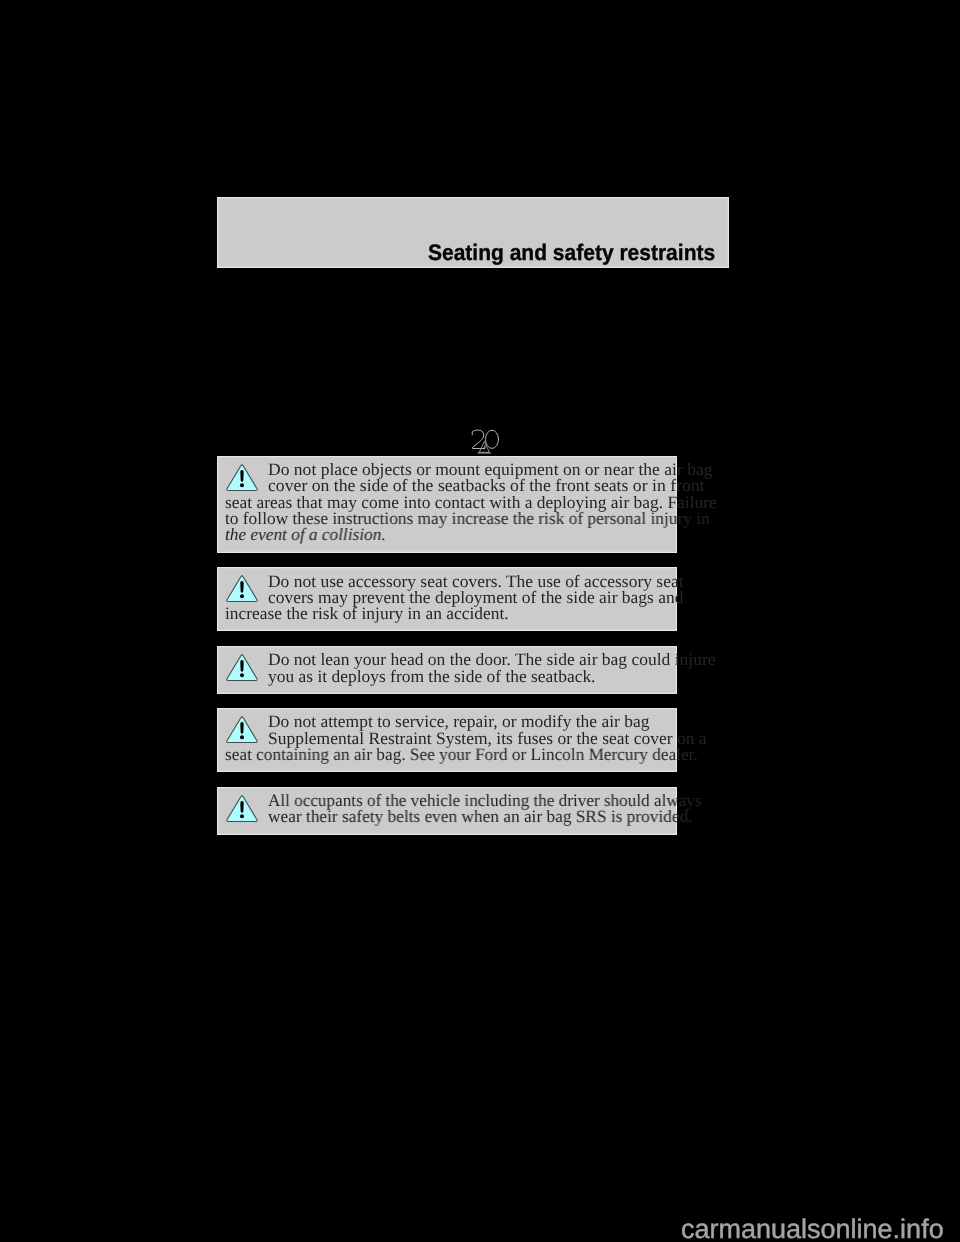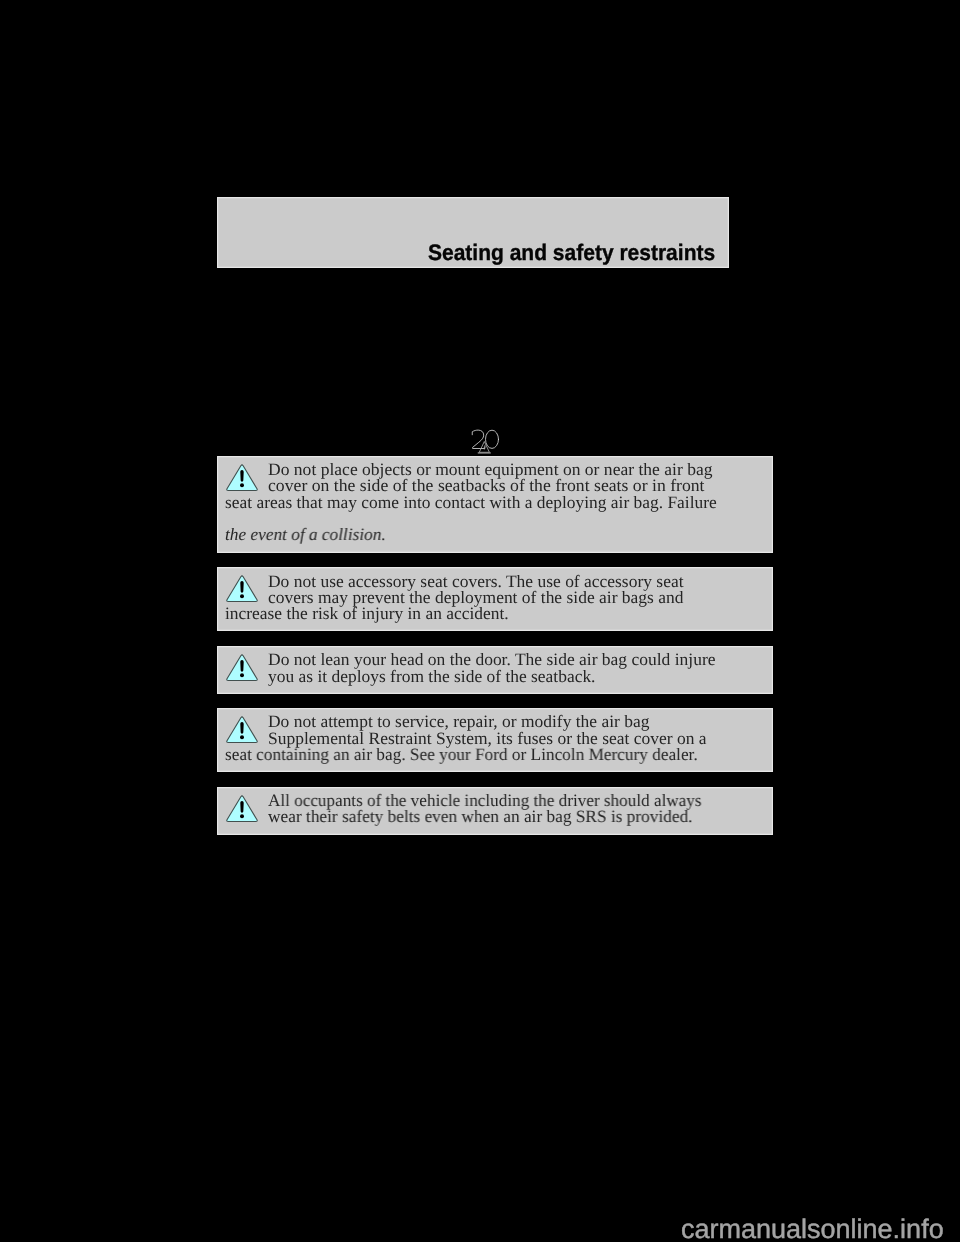--- a/index.html
+++ b/index.html
@@ -17,21 +17,21 @@
                 color:#050505;-webkit-text-stroke:0.35px #050505;white-space:nowrap;
                 transform:scaleX(0.938) translateZ(0);transform-origin:left top;line-height:16px;
                 -webkit-font-smoothing:antialiased;}
 
   
   .pagenum{position:absolute;left:467.5px;top:421.5px;width:45px;height:30px;}
   .pagenum .sr{position:absolute;left:0;top:0;width:0;height:0;overflow:hidden;
                font-size:0;color:transparent;}
 
   
-  .warn{position:absolute;left:217px;width:556px;background:#cbcbcb;
+  .warn{position:absolute;left:217px;width:460px;background:#cbcbcb;
         box-shadow:inset 0 0 0 1.2px #e6e6e6;}
   .tri{position:absolute;left:8px;}
   .ln{position:absolute;white-space:nowrap;font-size:17.36px;color:#252525;line-height:16px;
       transform-origin:left top;will-change:transform;-webkit-font-smoothing:antialiased;}
 
   .wm{position:absolute;left:681px;top:1210px;
       font-family:"Liberation Sans",sans-serif;font-size:27px;
       color:#a4a4a4;-webkit-text-stroke:0.45px #a4a4a4;white-space:nowrap;
       transform:translateZ(0);-webkit-font-smoothing:antialiased;}
 </style>
@@ -61,20 +61,21 @@
   <div id="warnings">
       <div class="warn" style="top:452px;height:96.5px">
         <svg class="tri" style="top:7px" width="34" height="30" viewBox="0 0 68 60">
           <path d="M31.7 5.6 Q34.0 1.8 36.3 5.6 L63.7 51.1 Q66.0 55.0 61.4 55.0 L6.6 55.0 Q2.0 55.0 4.3 51.1 Z" fill="#aefdff" stroke="#42504f" stroke-width="2.2" stroke-linejoin="round"></path>
           <path d="M30.6 18.2 C30.6 15.6 32.0 14.0 34.0 14.0 C36.0 14.0 37.4 15.6 37.4 18.2 L36.7 34.2 C36.65 36.3 35.5 37.4 34.0 37.4 C32.5 37.4 31.35 36.3 31.3 34.2 Z" fill="#000"></path>
           <ellipse cx="34.0" cy="44.6" rx="4.0" ry="3.9" fill="#000"></ellipse>
         </svg>
         <div class="ln" style="left: 50.8px; top: 6.3px; transform: scaleX(1.0111);">Do not place objects or mount equipment on or near the air bag</div>
         <div class="ln" style="left: 50.8px; top: 22.45px; transform: scaleX(1.0186);">cover on the side of the seatbacks of the front seats or in front</div>
         <div class="ln" style="left: 7.6px; top: 38.6px; transform: scaleX(1.003);">seat areas that may come into contact with a deploying air bag. Failure</div>
+        <div class="ln" style="left: 7.6px; top: 54.75px; transform: scaleX(0.9984);">to follow these instructions may increase the risk of personal injury in</div>
         <div class="ln" style="left: 7.6px; top: 70.9px; transform: scaleX(0.9953); font-style: italic;">the event of a collision.</div>
       </div>
       <div class="warn" style="top:563px;height:64px">
         <svg class="tri" style="top:7px" width="34" height="30" viewBox="0 0 68 60">
           <path d="M31.7 5.6 Q34.0 1.8 36.3 5.6 L63.7 51.1 Q66.0 55.0 61.4 55.0 L6.6 55.0 Q2.0 55.0 4.3 51.1 Z" fill="#aefdff" stroke="#42504f" stroke-width="2.2" stroke-linejoin="round"></path>
           <path d="M30.6 18.2 C30.6 15.6 32.0 14.0 34.0 14.0 C36.0 14.0 37.4 15.6 37.4 18.2 L36.7 34.2 C36.65 36.3 35.5 37.4 34.0 37.4 C32.5 37.4 31.35 36.3 31.3 34.2 Z" fill="#000"></path>
           <ellipse cx="34.0" cy="44.6" rx="4.0" ry="3.9" fill="#000"></ellipse>
         </svg>
         <div class="ln" style="left: 50.8px; top: 6.5px; transform: scaleX(1.0066);">Do not use accessory seat covers. The use of accessory seat</div>
         <div class="ln" style="left: 50.8px; top: 22.65px; transform: scaleX(1.0069);">covers may prevent the deployment of the side air bags and</div>

